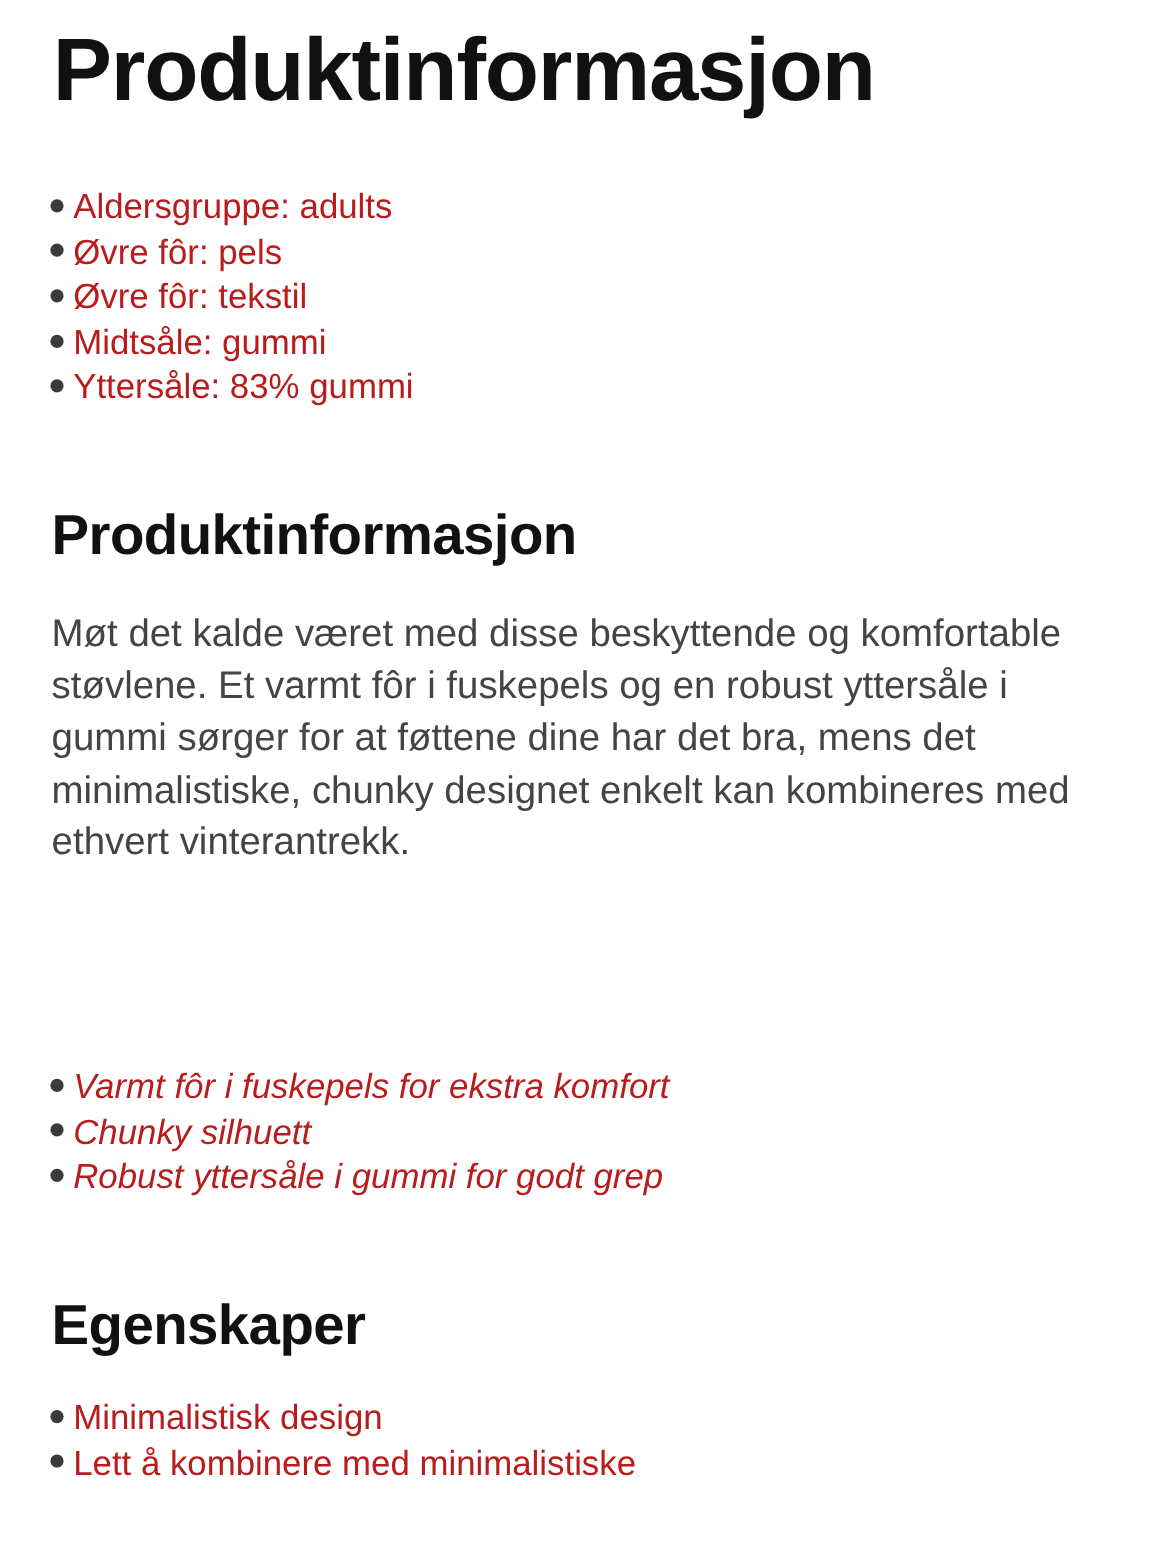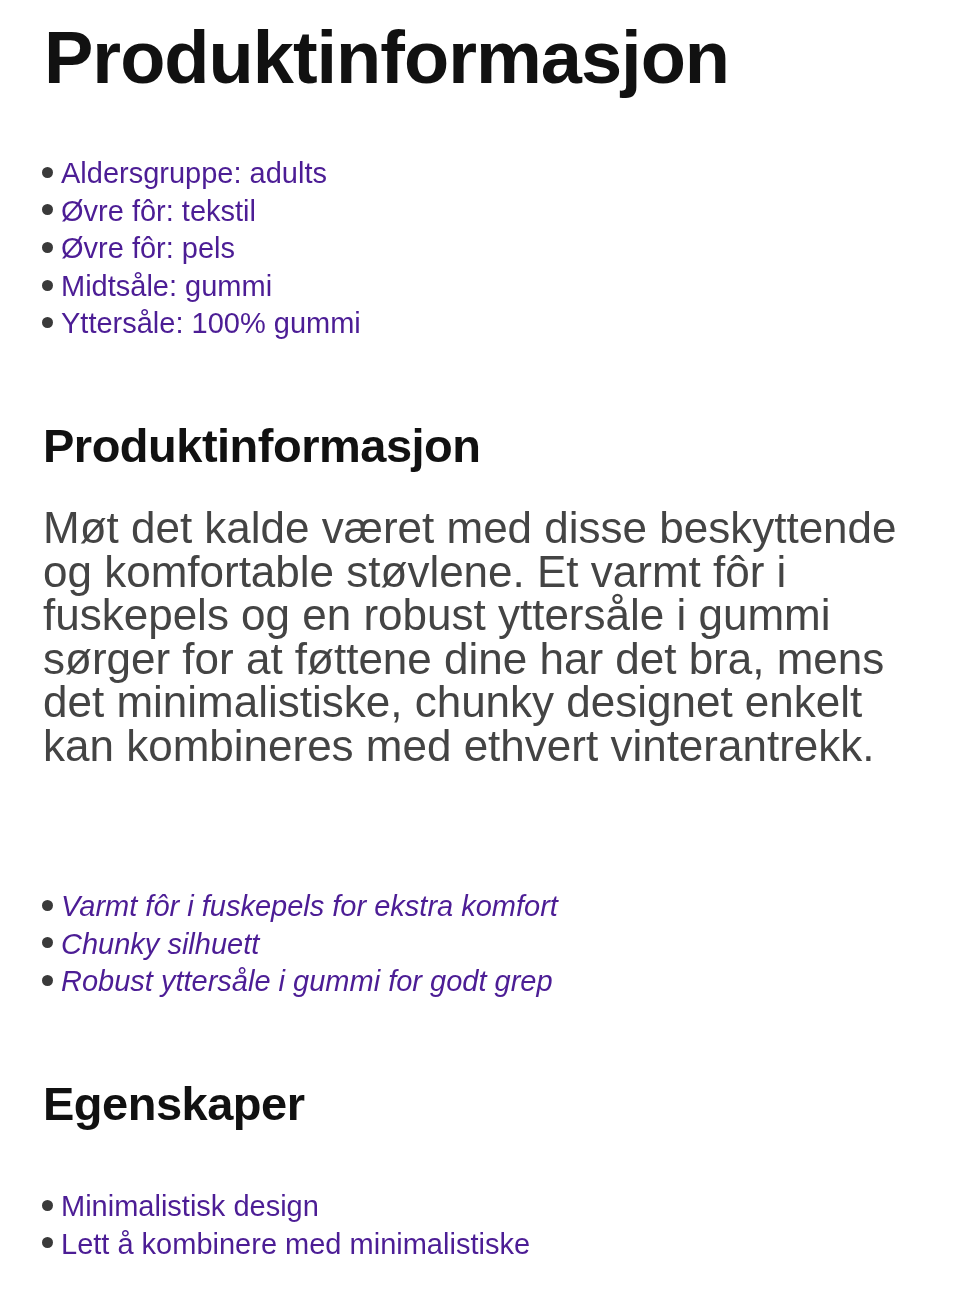--- a/index.html
+++ b/index.html
@@ -16,52 +16,52 @@
     }
     .h2 {
       position: absolute; left: 43px;
       font-size: 47px; font-weight: 700; letter-spacing: -0.5px;
       color: #111111; margin: 0; line-height: 56px;
     }
     ul.blist {
       position: absolute; left: 42px; margin: 0; padding: 0; list-style: none;
     }
     ul.blist li {
-      font-size: 29px; line-height: 37.6px; color: #4c1d95; white-space: nowrap;
+      font-size: 29px; line-height: 37.6px; color: #b91c1c; white-space: nowrap;
     }
     ul.blist li .dot {
       display: inline-block; width: 11px; height: 11px; border-radius: 50%;
       background: #3a3a3a; margin-right: 8px; vertical-align: middle; position: relative; top: -3px;
     }
     .para {
       position: absolute; left: 43px; top: 506px; width: 890px; margin: 0;
-      font-size: 44px; line-height: 43.6px; color: #444444;
+      font-size: 32px; line-height: 43.6px; color: #444444;
     }
   </style>
 </head>
 <body>
 
 <div class="page">
   <h1 class="h1">Produktinformasjon</h1>
 
   <ul class="blist" style="top:155px;">
     <li><span class="dot"></span><span>Aldersgruppe: adults</span></li>
+    <li><span class="dot"></span><span>Øvre fôr: pels</span></li>
     <li><span class="dot"></span><span>Øvre fôr: tekstil</span></li>
-    <li><span class="dot"></span><span>Øvre fôr: pels</span></li>
     <li><span class="dot"></span><span>Midtsåle: gummi</span></li>
-    <li><span class="dot"></span><span>Yttersåle: 100% gummi</span></li>
+    <li><span class="dot"></span><span>Yttersåle: 83% gummi</span></li>
   </ul>
 
   <h2 class="h2" style="top:418px;">Produktinformasjon</h2>
   <p class="para">Møt det kalde været med disse beskyttende og komfortable støvlene. Et varmt fôr i fuskepels og en robust yttersåle i gummi sørger for at føttene dine har det bra, mens det minimalistiske, chunky designet enkelt kan kombineres med ethvert vinterantrekk.</p>
 
   <ul class="blist" style="top:888px;font-style:italic;">
     <li><span class="dot"></span><span>Varmt fôr i fuskepels for ekstra komfort</span></li>
     <li><span class="dot"></span><span>Chunky silhuett</span></li>
     <li><span class="dot"></span><span>Robust yttersåle i gummi for godt grep</span></li>
   </ul>
 
   <h2 class="h2" style="top:1076px;">Egenskaper</h2>
-  <ul class="blist" style="top:1164px;margin-top:24px;">
+  <ul class="blist" style="top:1164px;">
     <li><span class="dot"></span><span>Minimalistisk design</span></li>
     <li><span class="dot"></span><span>Lett å kombinere med minimalistiske</span></li>
   </ul>
 </div>
 
 </body></html>

